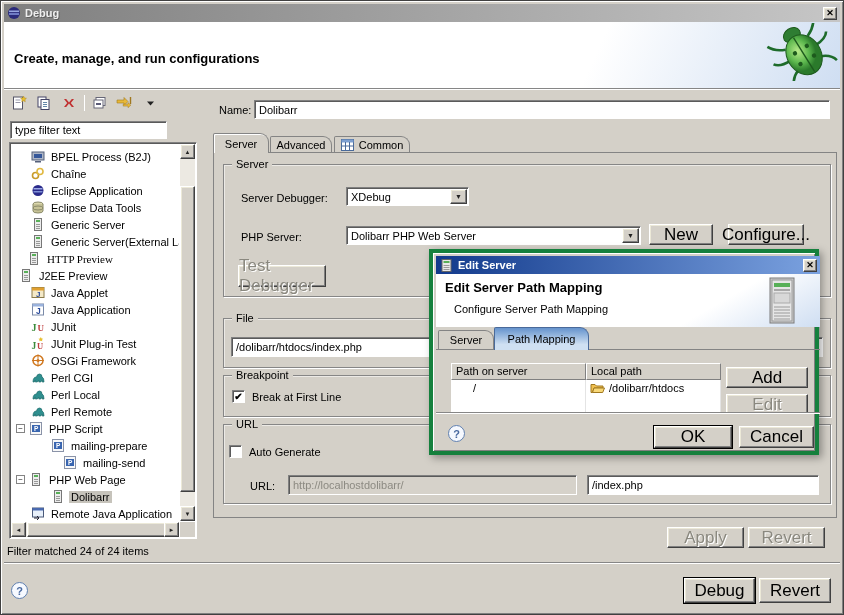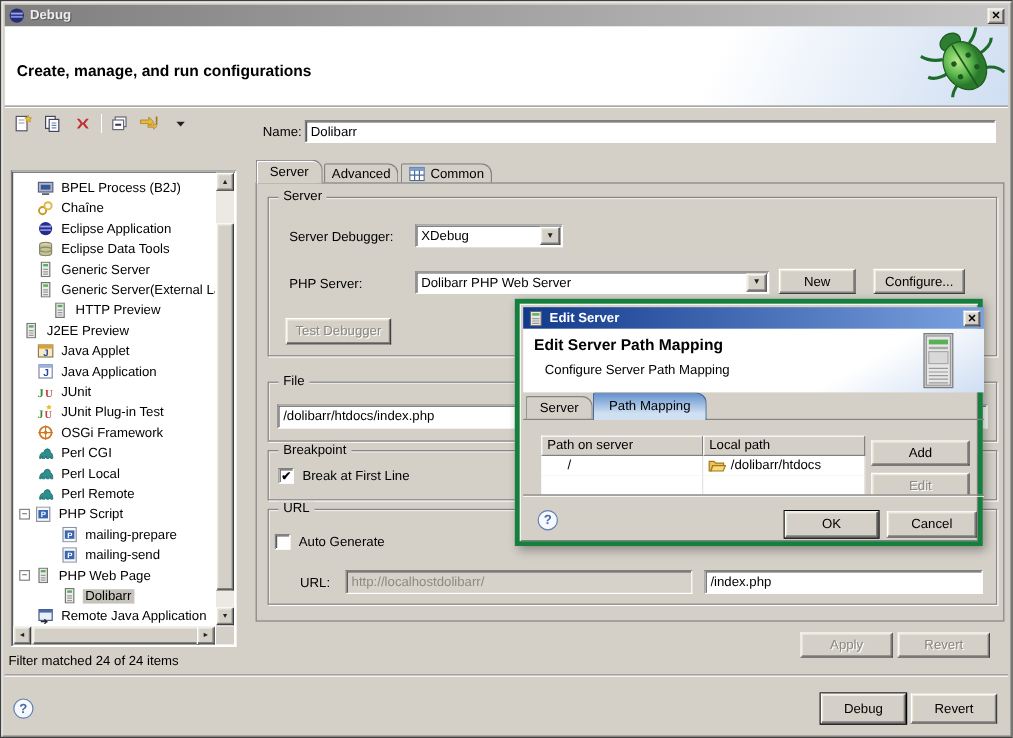--- a/index.html
+++ b/index.html
@@ -7,21 +7,21 @@
        font-family:"Liberation Sans",sans-serif;font-size:11px;color:#000;
        background:var(--window-bg,#d4d0c8);}
   *{box-sizing:border-box;}
   .abs{position:absolute;}
   .win{position:absolute;inset:0;background:var(--window-bg,#d4d0c8);
        border:1px solid #404040;
        box-shadow:inset 1px 1px 0 #ffffff, inset -1px -1px 0 #808080;}
   
   .btn{background:var(--window-bg,#d4d0c8);border:1px solid;border-color:#ffffff #404040 #404040 #ffffff;
        box-shadow:inset -1px -1px 0 #808080, inset 1px 1px 0 #ece9d8;
-       display:flex;align-items:center;justify-content:center;font-size:11px;cursor:default;}
+       display:flex;align-items:center;justify-content:center;font-size:17px;cursor:default;}
   .btn.default{box-shadow:0 0 0 1px #000, inset -1px -1px 0 #808080, inset 1px 1px 0 #ece9d8;}
   .btn.disabled{color:var(--disabled-text,#8a887f);text-shadow:1px 1px 0 #fff;}
   .sunken{background:#fff;border:1px solid;border-color:#808080 #ffffff #ffffff #808080;
           box-shadow:inset 1px 1px 0 #5a5a5a;}
   input.field{font-family:"Liberation Sans",sans-serif;font-size:11px;padding:1px 4px;outline:none;}
   .field-dis{background:#d6d2ca;color:#8c8a82;}
   .group{border:1px solid #868686;box-shadow:1px 1px 0 #ffffff, inset 1px 1px 0 rgba(255,255,255,.55);}
   .group>.legend{position:absolute;top:-7px;left:8px;background:var(--window-bg,#d4d0c8);padding:0 4px;}
   .etched{height:0;border-top:1px solid #868686;border-bottom:1px solid #ffffff;}
   .cb{width:13px;height:13px;background:#fff;border:1px solid;border-color:#808080 #fff #fff #808080;
@@ -166,20 +166,21 @@
           <line x1="14.5" y1="2" x2="14.5" y2="9" stroke="#a07820" stroke-width="1.4"></line>
         </svg>
       </span>
       <span class="tbtn">
         <svg width="9" height="8" viewBox="0 0 9 8">
           <path d="M1 2.5 h7 l-3.5 4 z" fill="#222"></path>
         </svg>
       </span>
     </div>
 
+  <input class="field sunken abs" style="left: 9px; top: 120px; width: 157px; height: 18px;" value="type filter text">
 
   <div class="treebox abs" style="left:8px;top:141px;width:188px;height:397px;">
     <div class="tree-items">
         <div class="titem" style="padding-left: 20px;">
           <span class="ticon">
             <svg width="14" height="13" viewBox="0 0 14 13">
               <rect x="1" y="2" width="12" height="8" fill="#aeb6c6" stroke="#55607a"></rect>
               <rect x="3" y="4" width="8" height="4" fill="#35579a"></rect>
               <rect x="4" y="11" width="6" height="1.5" fill="#55607a"></rect>
             </svg>
@@ -232,21 +233,21 @@
             <svg width="14" height="13" viewBox="0 0 14 13">
               <rect x="3.5" y="0.5" width="7" height="12" fill="#ececec" stroke="#777"></rect>
               <rect x="5" y="2" width="4" height="2" fill="#58b058"></rect>
               <line x1="5" y1="6.5" x2="9" y2="6.5" stroke="#999"></line>
               <line x1="5" y1="8.5" x2="9" y2="8.5" stroke="#999"></line>
               <line x1="5" y1="10.5" x2="9" y2="10.5" stroke="#999"></line>
             </svg>
           </span>
           <span class="lab">Generic Server(External La</span>
         </div>
-        <div class="titem" style="padding-left: 32px;">
+        <div class="titem" style="padding-left: 16px; font-family: Liberation Serif, serif;">
           <span class="ticon">
             <svg width="14" height="13" viewBox="0 0 14 13">
               <rect x="3.5" y="0.5" width="7" height="12" fill="#ececec" stroke="#777"></rect>
               <rect x="5" y="2" width="4" height="2" fill="#58b058"></rect>
               <line x1="5" y1="6.5" x2="9" y2="6.5" stroke="#999"></line>
               <line x1="5" y1="8.5" x2="9" y2="8.5" stroke="#999"></line>
               <line x1="5" y1="10.5" x2="9" y2="10.5" stroke="#999"></line>
             </svg>
           </span>
           <span class="lab">HTTP Preview</span>
@@ -351,21 +352,21 @@
         <div class="titem" style="padding-left: 40px;">
           <span class="ticon">
             <svg width="14" height="13" viewBox="0 0 14 13">
               <rect x="1.5" y="0.5" width="11" height="12" fill="#f8f8f8" stroke="#8a93a8"></rect>
               <rect x="3" y="3" width="8" height="7" fill="#3a66b0"></rect>
               <text x="5" y="9" font-size="6.5" font-weight="bold" fill="#fff" font-family="Liberation Sans,sans-serif">P</text>
             </svg>
           </span>
           <span class="lab">mailing-prepare</span>
         </div>
-        <div class="titem" style="padding-left: 40px;">
+        <div class="titem" style="padding-left: 52px;">
           <span class="ticon">
             <svg width="14" height="13" viewBox="0 0 14 13">
               <rect x="1.5" y="0.5" width="11" height="12" fill="#f8f8f8" stroke="#8a93a8"></rect>
               <rect x="3" y="3" width="8" height="7" fill="#3a66b0"></rect>
               <text x="5" y="9" font-size="6.5" font-weight="bold" fill="#fff" font-family="Liberation Sans,sans-serif">P</text>
             </svg>
           </span>
           <span class="lab">mailing-send</span>
         </div>
         <div class="titem" style="padding-left: 5px;">

